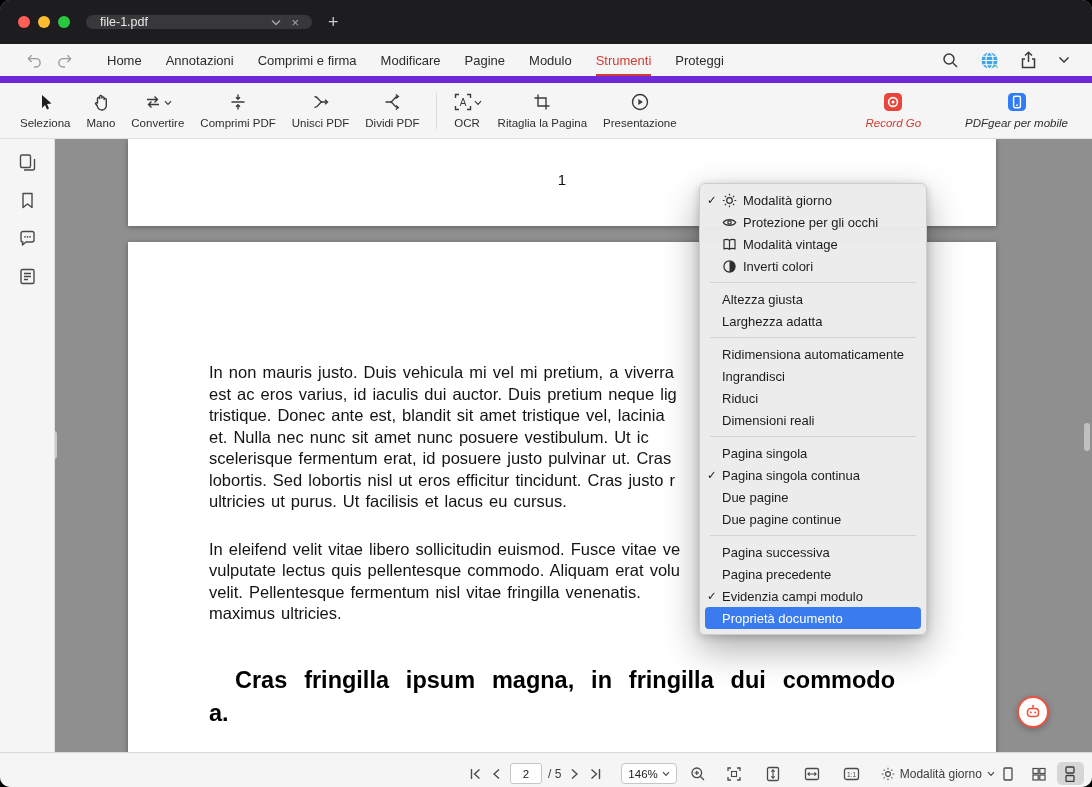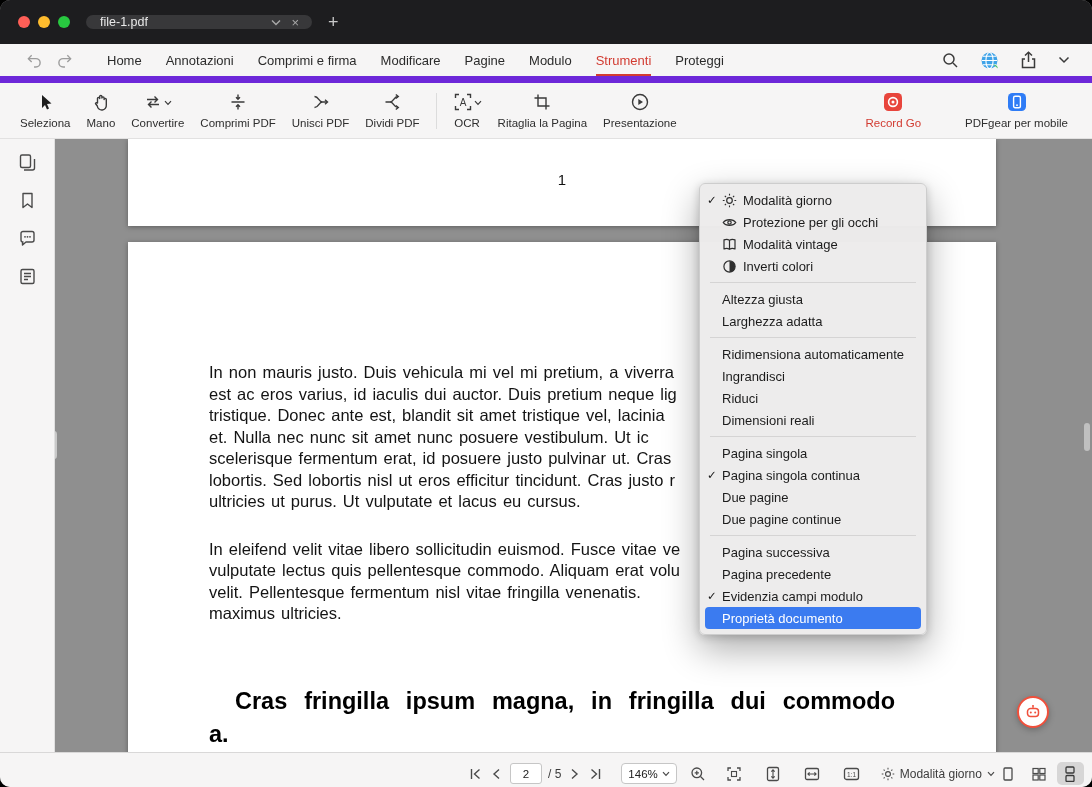--- a/index.html
+++ b/index.html
@@ -24,34 +24,34 @@
   .rtab.active{color:#d23b31;border-bottom-color:#d23b31;}
   .ricons{margin-left:auto;display:flex;gap:21px;align-items:center;padding-right:22px;}
   .ricons span{display:flex;}
 
   
   .toolbar{height:55px;background:#f6f5f5;border-bottom:1px solid #e2e1e1;display:flex;align-items:center;padding-left:12px;}
   .titem{display:flex;flex-direction:column;align-items:center;gap:4px;padding:0 8px;}
   .ticon-row{display:flex;align-items:flex-start;gap:1px;height:21px;}
   .tlabel{font-size:11.5px;color:#2e2e2e;white-space:nowrap;}
   .tsep{width:1px;height:36px;background:#dcdcdc;margin:0 8px;}
-  .tright{margin-left:auto;display:flex;gap:28px;padding-right:16px;}
+  .tright{margin-left:auto;display:flex;gap:28px;padding-right:16px;font-style:italic;}
 
   
   .main{position:relative;height:613px;display:flex;}
   .sidebar{width:55px;background:#f6f5f5;border-right:1px solid #e0e0e0;display:flex;flex-direction:column;align-items:center;padding-top:11px;gap:13px;box-sizing:border-box;}
   .sicon{display:flex;padding:3px;}
   .content{position:relative;flex:1;background:#8f8f8f;overflow:hidden;}
   .page{position:absolute;left:73px;width:868px;background:#fff;box-shadow:0 1px 5px rgba(0,0,0,0.35);}
   .page1{top:0;height:87px;display:flex;justify-content:center;}
   .pagenum{font-size:15px;color:#111;margin-top:32px;}
   .page2{top:103px;height:530px;box-sizing:border-box;padding:120px 81px 0 81px;}
   .p-line{font-size:16.5px;line-height:21.5px;color:#141414;word-spacing:1.5px;white-space:nowrap;overflow:hidden;}
   .para{margin:0 0 26px 0;}
-  .doc-heading{margin-top:60px;color:#000;}
+  .doc-heading{margin-top:39px;color:#000;}
   .h1line1{font-size:23.5px;font-weight:bold;line-height:33px;text-align:justify;text-align-last:justify;padding:0 20px 0 26px;}
   .h1line2{font-size:23.5px;font-weight:bold;line-height:33px;}
   .handle-left{position:absolute;left:-4px;top:292px;width:6px;height:28px;background:#c9c9c9;border-radius:3px;}
   .handle-right{position:absolute;right:2px;top:284px;width:6px;height:28px;background:#c0c0c0;border-radius:3px;}
 
   
   .cmenu{position:absolute;left:699px;top:183px;width:228px;background:rgba(237,236,236,0.98);border:1px solid #cdcdcd;border-radius:6px;box-shadow:0 14px 36px rgba(0,0,0,0.33),0 2px 8px rgba(0,0,0,0.18);padding:5px 0;z-index:60;box-sizing:border-box;}
   .mi{display:flex;align-items:center;height:22px;padding:0 10px 0 7px;font-size:13px;color:#1c1c1c;}
   .mi .chk{width:15px;font-size:11.5px;color:#1c1c1c;}
   .mi .mico{width:21px;display:flex;}
@@ -326,21 +326,21 @@
       </div>
 
       <div class="page page2">
         <div class="para">
           <div class="p-line">In non mauris justo. Duis vehicula mi vel mi pretium, a viverra</div>
           <div class="p-line">est ac eros varius, id iaculis dui auctor. Duis pretium neque lig</div>
           <div class="p-line">tristique. Donec ante est, blandit sit amet tristique vel, lacinia</div>
           <div class="p-line">et. Nulla nec nunc sit amet nunc posuere vestibulum. Ut ic</div>
           <div class="p-line">scelerisque fermentum erat, id posuere justo pulvinar ut. Cras</div>
           <div class="p-line">lobortis. Sed lobortis nisl ut eros efficitur tincidunt. Cras justo r</div>
-          <div class="p-line">ultricies ut purus. Ut vulputate et lacus eu cursus.</div>
+          <div class="p-line">ultricies ut purus. Ut facilisis et lacus eu cursus.</div>
         </div>
         <div class="para">
           <div class="p-line">In eleifend velit vitae libero sollicitudin euismod. Fusce vitae ve</div>
           <div class="p-line">vulputate lectus quis pellentesque commodo. Aliquam erat volu</div>
           <div class="p-line">velit. Pellentesque fermentum nisl vitae fringilla venenatis.</div>
           <div class="p-line">maximus ultricies.</div>
         </div>
         <div class="doc-heading">
           <div class="h1line1">Cras fringilla ipsum magna, in fringilla dui commodo</div>
           <div class="h1line2">a.</div>

